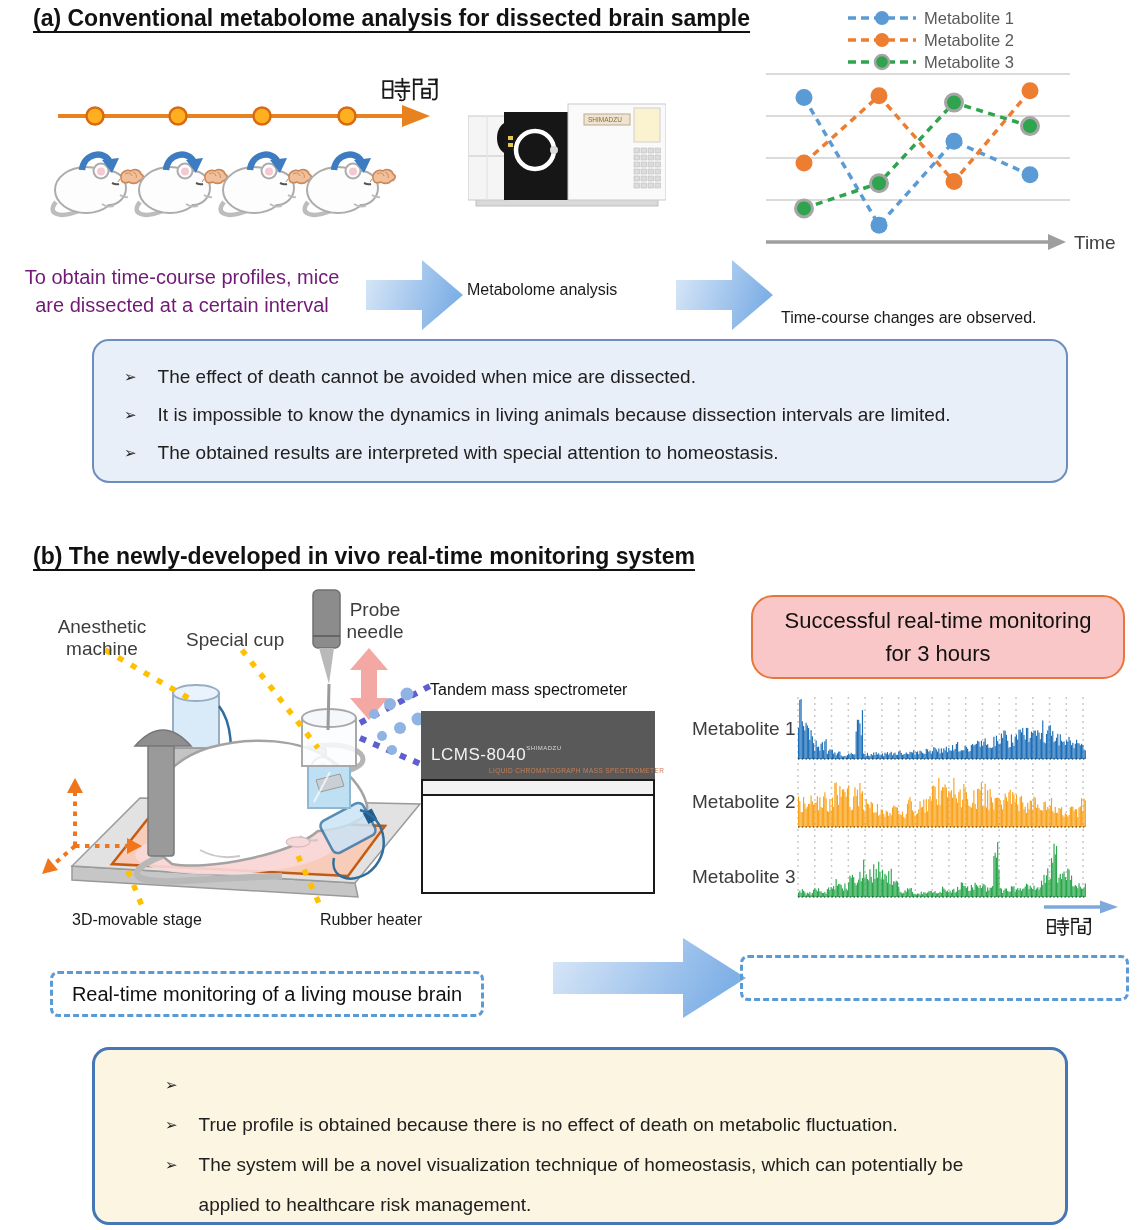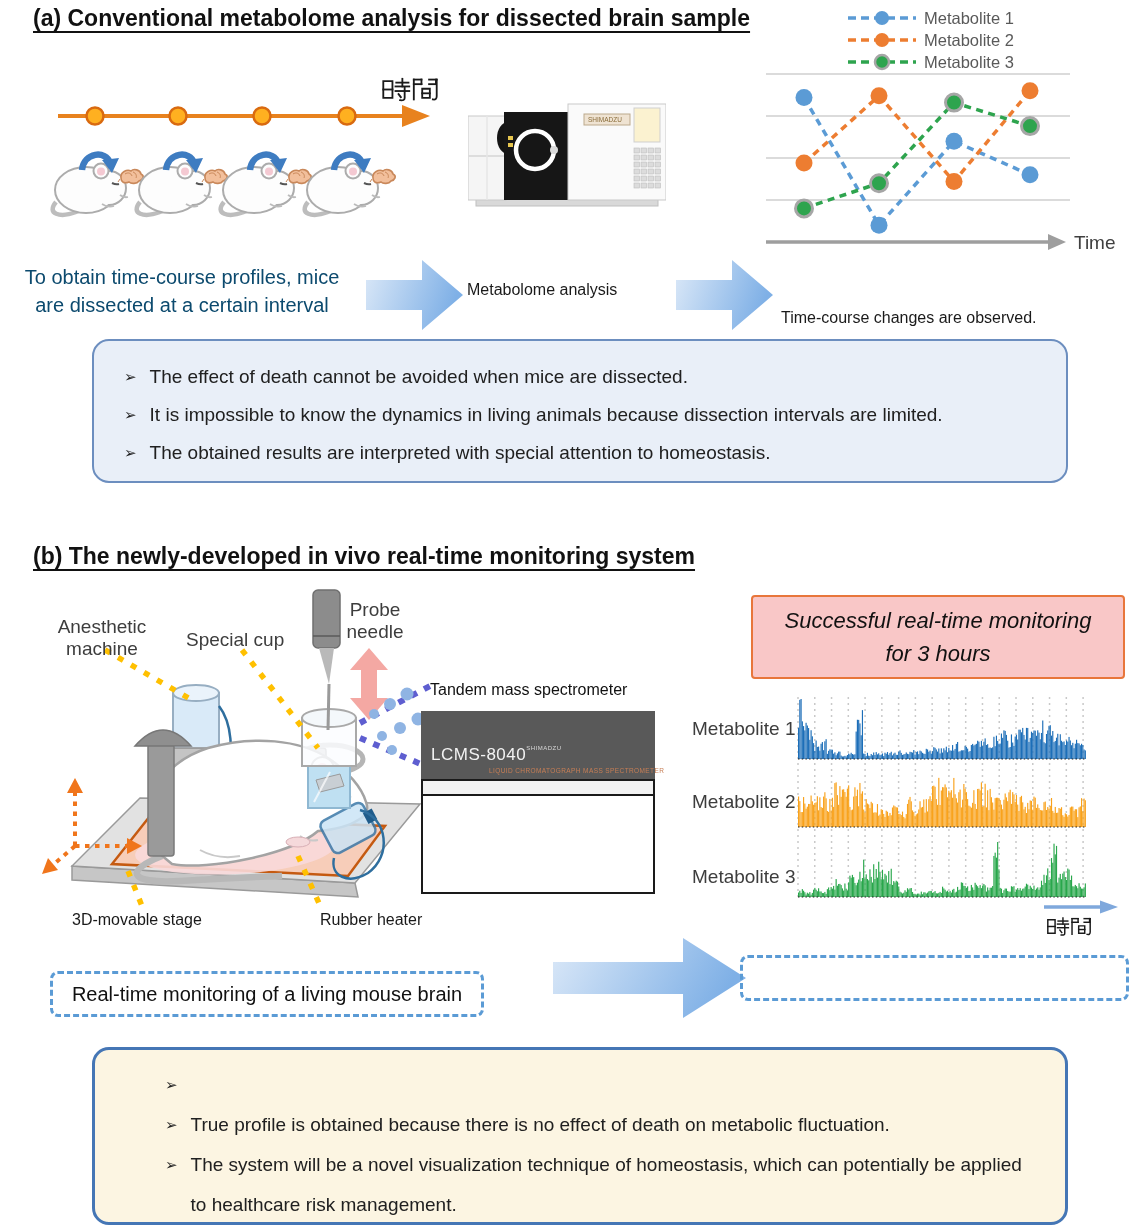--- a/index.html
+++ b/index.html
@@ -1,37 +1,37 @@
 <!DOCTYPE html>
 <html><head>
 <meta charset="utf-8">
 <style>
   html,body{margin:0;padding:0;background:#fff;}
   #canvas{position:relative;width:1142px;height:1230px;background:#fff;overflow:hidden;
           font-family:"Liberation Sans",sans-serif;color:#1a1a1a;}
   .abs{position:absolute;}
   .sec-title{font-size:23px;font-weight:bold;color:#111;text-decoration:underline;
              text-underline-offset:5px;white-space:nowrap;}
-  .cap{font-size:20px;line-height:1.42;text-align:center;white-space:pre-line;color:#0c4a6e;}
+  .cap{font-size:20px;line-height:1.42;text-align:center;white-space:pre-line;color:#701a75;}
   .step-label{font-size:16px;color:#1a1a1a;white-space:nowrap;}
   .diagram-label{font-size:19px;color:#3d3d3d;white-space:pre-line;text-align:center;}
   .info-box{box-sizing:border-box;border-radius:17px;}
   .box-a{background:#E9EFF8;border:2px solid #6C8EBF;padding:17px 20px 0 30px;}
   .box-b{background:#FCF5E2;border:3px solid #4576B5;padding:15px 40px 0 70px;}
   .b-row{display:flex;align-items:flex-start;}
   .box-a .b-row{line-height:38px;}
   .box-b .b-row{line-height:40px;}
   .glyph{font-family:"DejaVu Sans",sans-serif;font-size:15px;margin-right:13px;color:#222;
          line-height:inherit;}
-  .b-text{font-size:19px;color:#202020;}
+  .b-text{font-size:19px;color:#202020;margin-left:8px;}
   .dash-box{box-sizing:border-box;border:3px dashed #5B9BD5;border-radius:8px;
             display:flex;align-items:center;justify-content:center;font-size:20px;color:#111;}
-  .pink-box{box-sizing:border-box;background:#F9C7C7;border:2.5px solid #E8763B;border-radius:4px;
+  .pink-box{box-sizing:border-box;background:#F9C7C7;border:2.5px solid #E8763B;border-radius:22px;
             display:flex;align-items:center;justify-content:center;text-align:center;
-            font-size:22px;color:#111;white-space:pre-line;line-height:1.5;font-style:italic;}
+            font-size:22px;color:#111;white-space:pre-line;line-height:1.5;}
   .lcms{box-sizing:border-box;z-index:2;}
   .lcms-top{position:absolute;left:0;top:0;width:100%;height:68px;background:#595959;}
   .lcms-model-row{position:absolute;left:10px;top:34px;color:#F2F2F2;font-size:17px;letter-spacing:.5px;}
   .lcms-brand{font-size:6px;vertical-align:top;color:#D8D8D8;letter-spacing:.5px;}
   .lcms-sub{position:absolute;left:68px;top:56px;font-size:6.5px;color:#C77E55;letter-spacing:.4px;white-space:nowrap;}
   .lcms-bottom{position:absolute;left:0;top:68px;width:100%;height:115px;background:#fff;
                border:2px solid #1a1a1a;box-sizing:border-box;}
   .lcms-strip{position:absolute;left:0;top:0;width:100%;height:13px;background:#F2F2F2;
               border-bottom:2px solid #1a1a1a;}
   .trace-label{font-size:19px;color:#3d3d3d;white-space:nowrap;}

